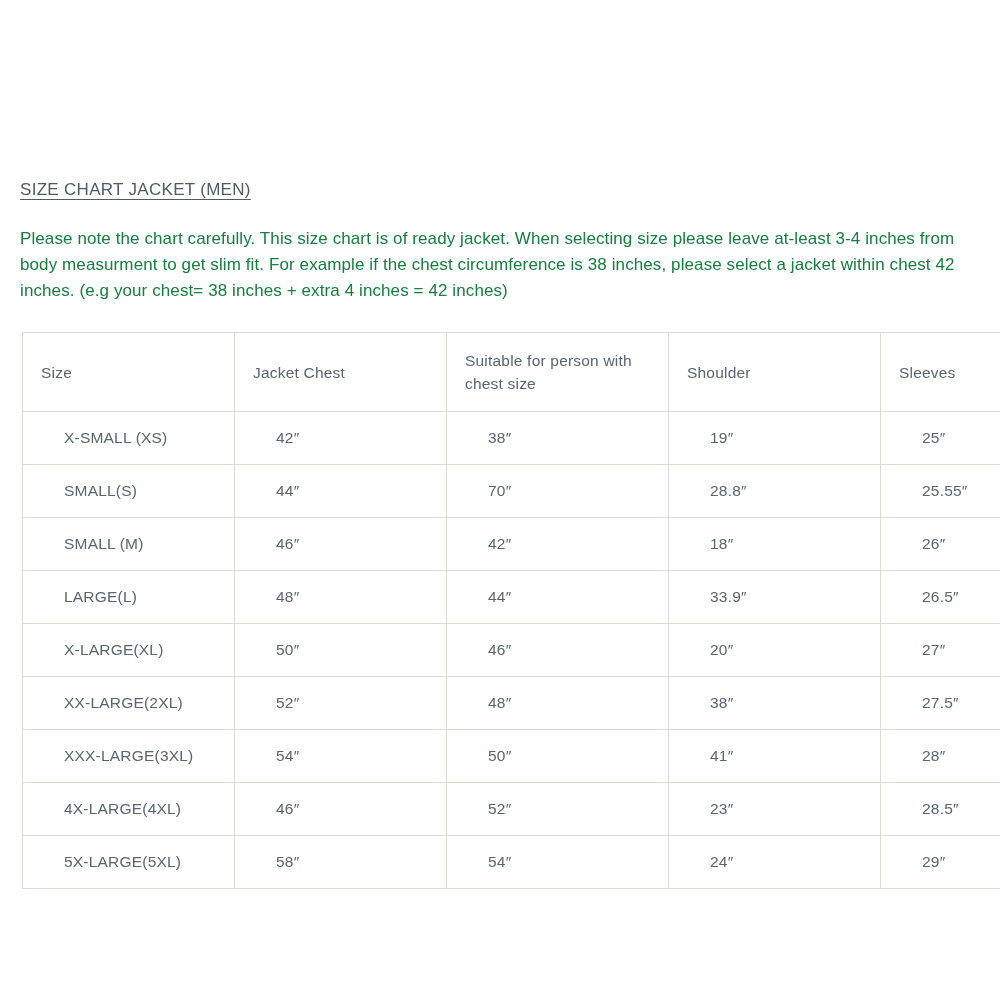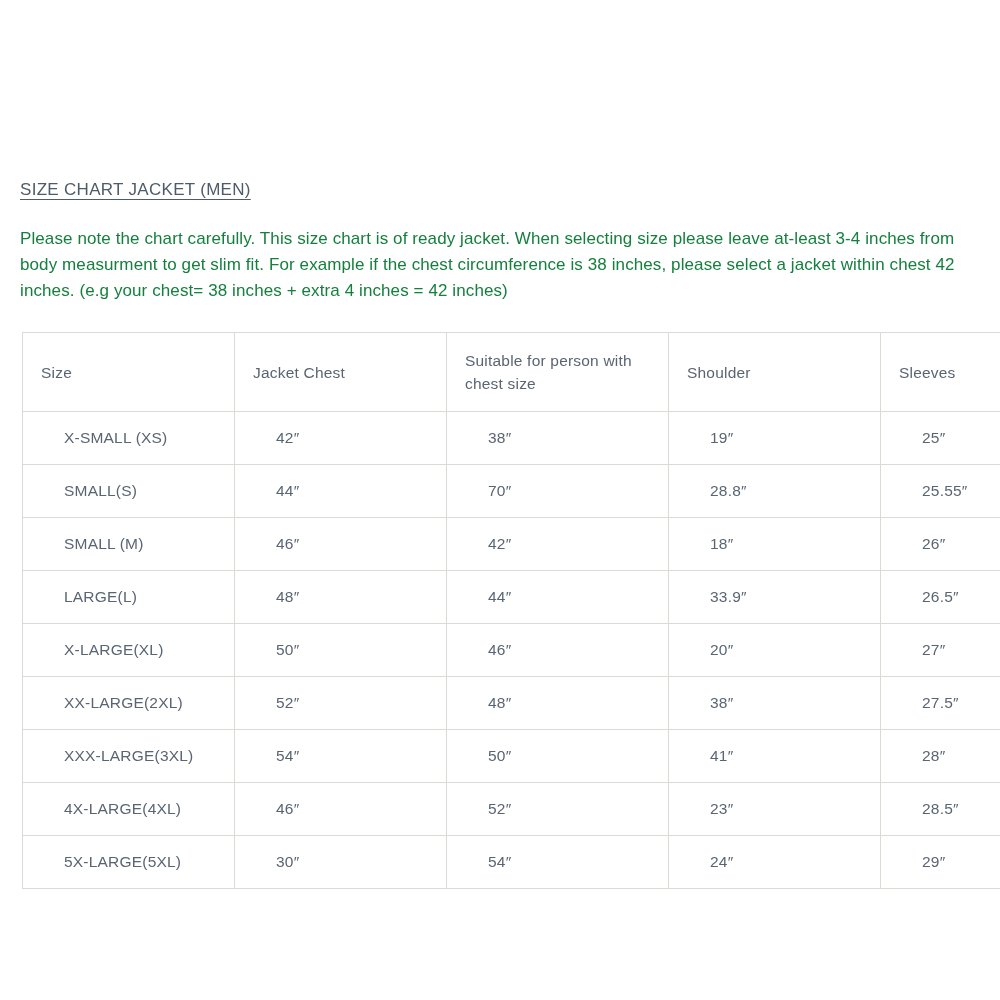--- a/index.html
+++ b/index.html
@@ -155,21 +155,21 @@
         </tr>
         <tr>
           <td>4X-LARGE(4XL)</td>
           <td>46″</td>
           <td>52″</td>
           <td>23″</td>
           <td>28.5″</td>
         </tr>
         <tr>
           <td>5X-LARGE(5XL)</td>
-          <td>30″</td>
+          <td>58″</td>
           <td>54″</td>
           <td>24″</td>
           <td>29″</td>
         </tr>
       </tbody>
     </table>
 
   </div>
 </div>
 

